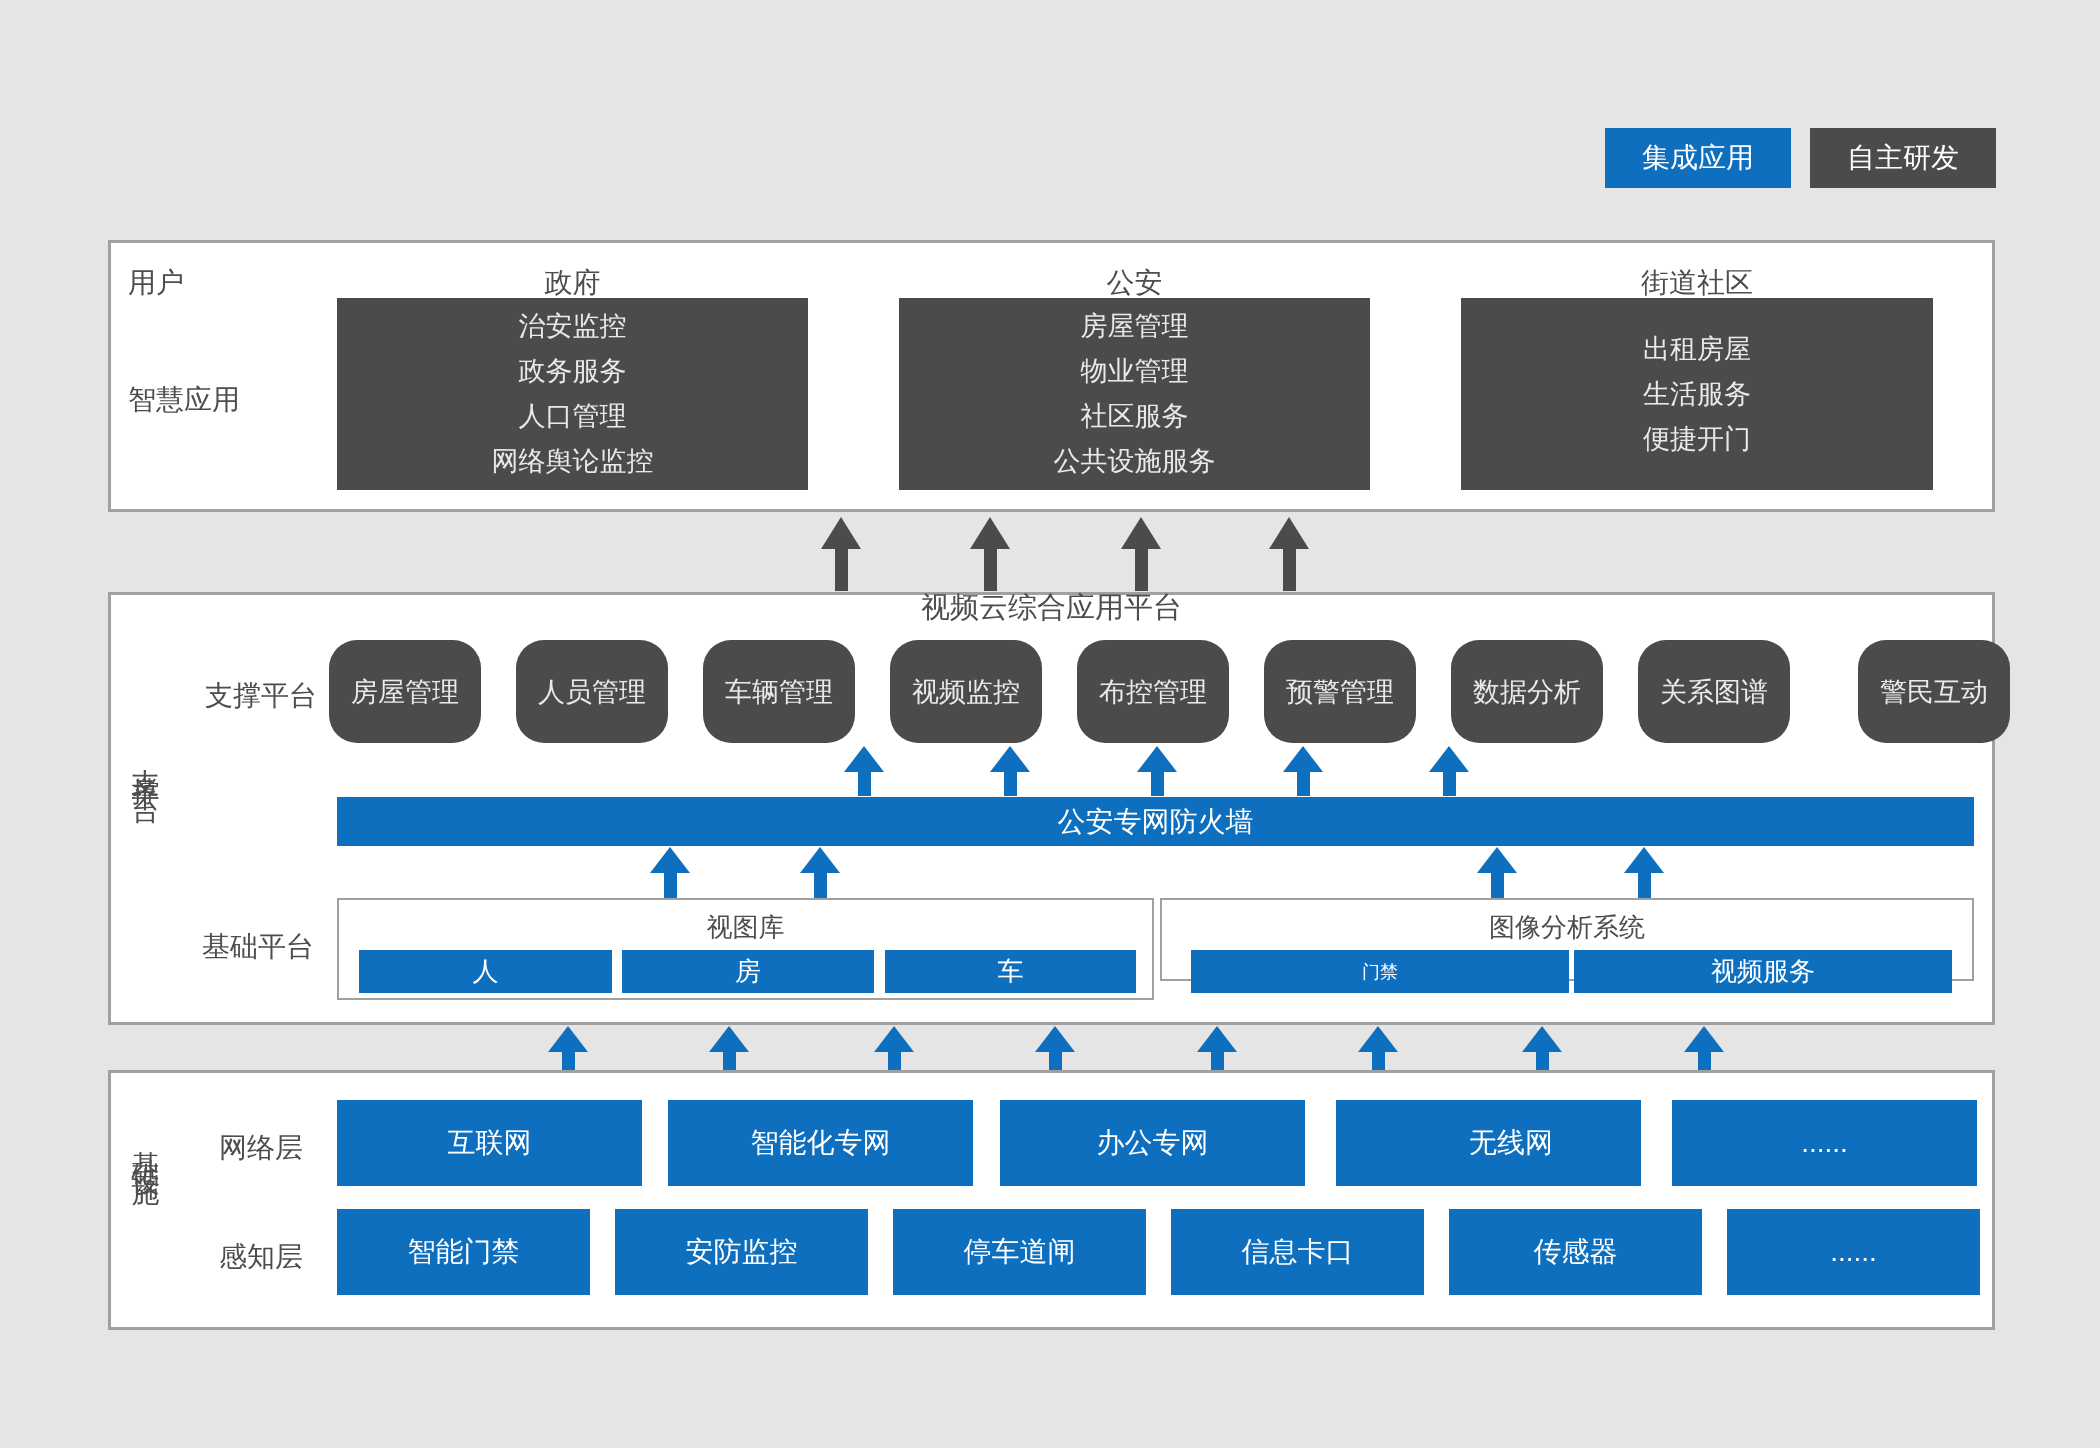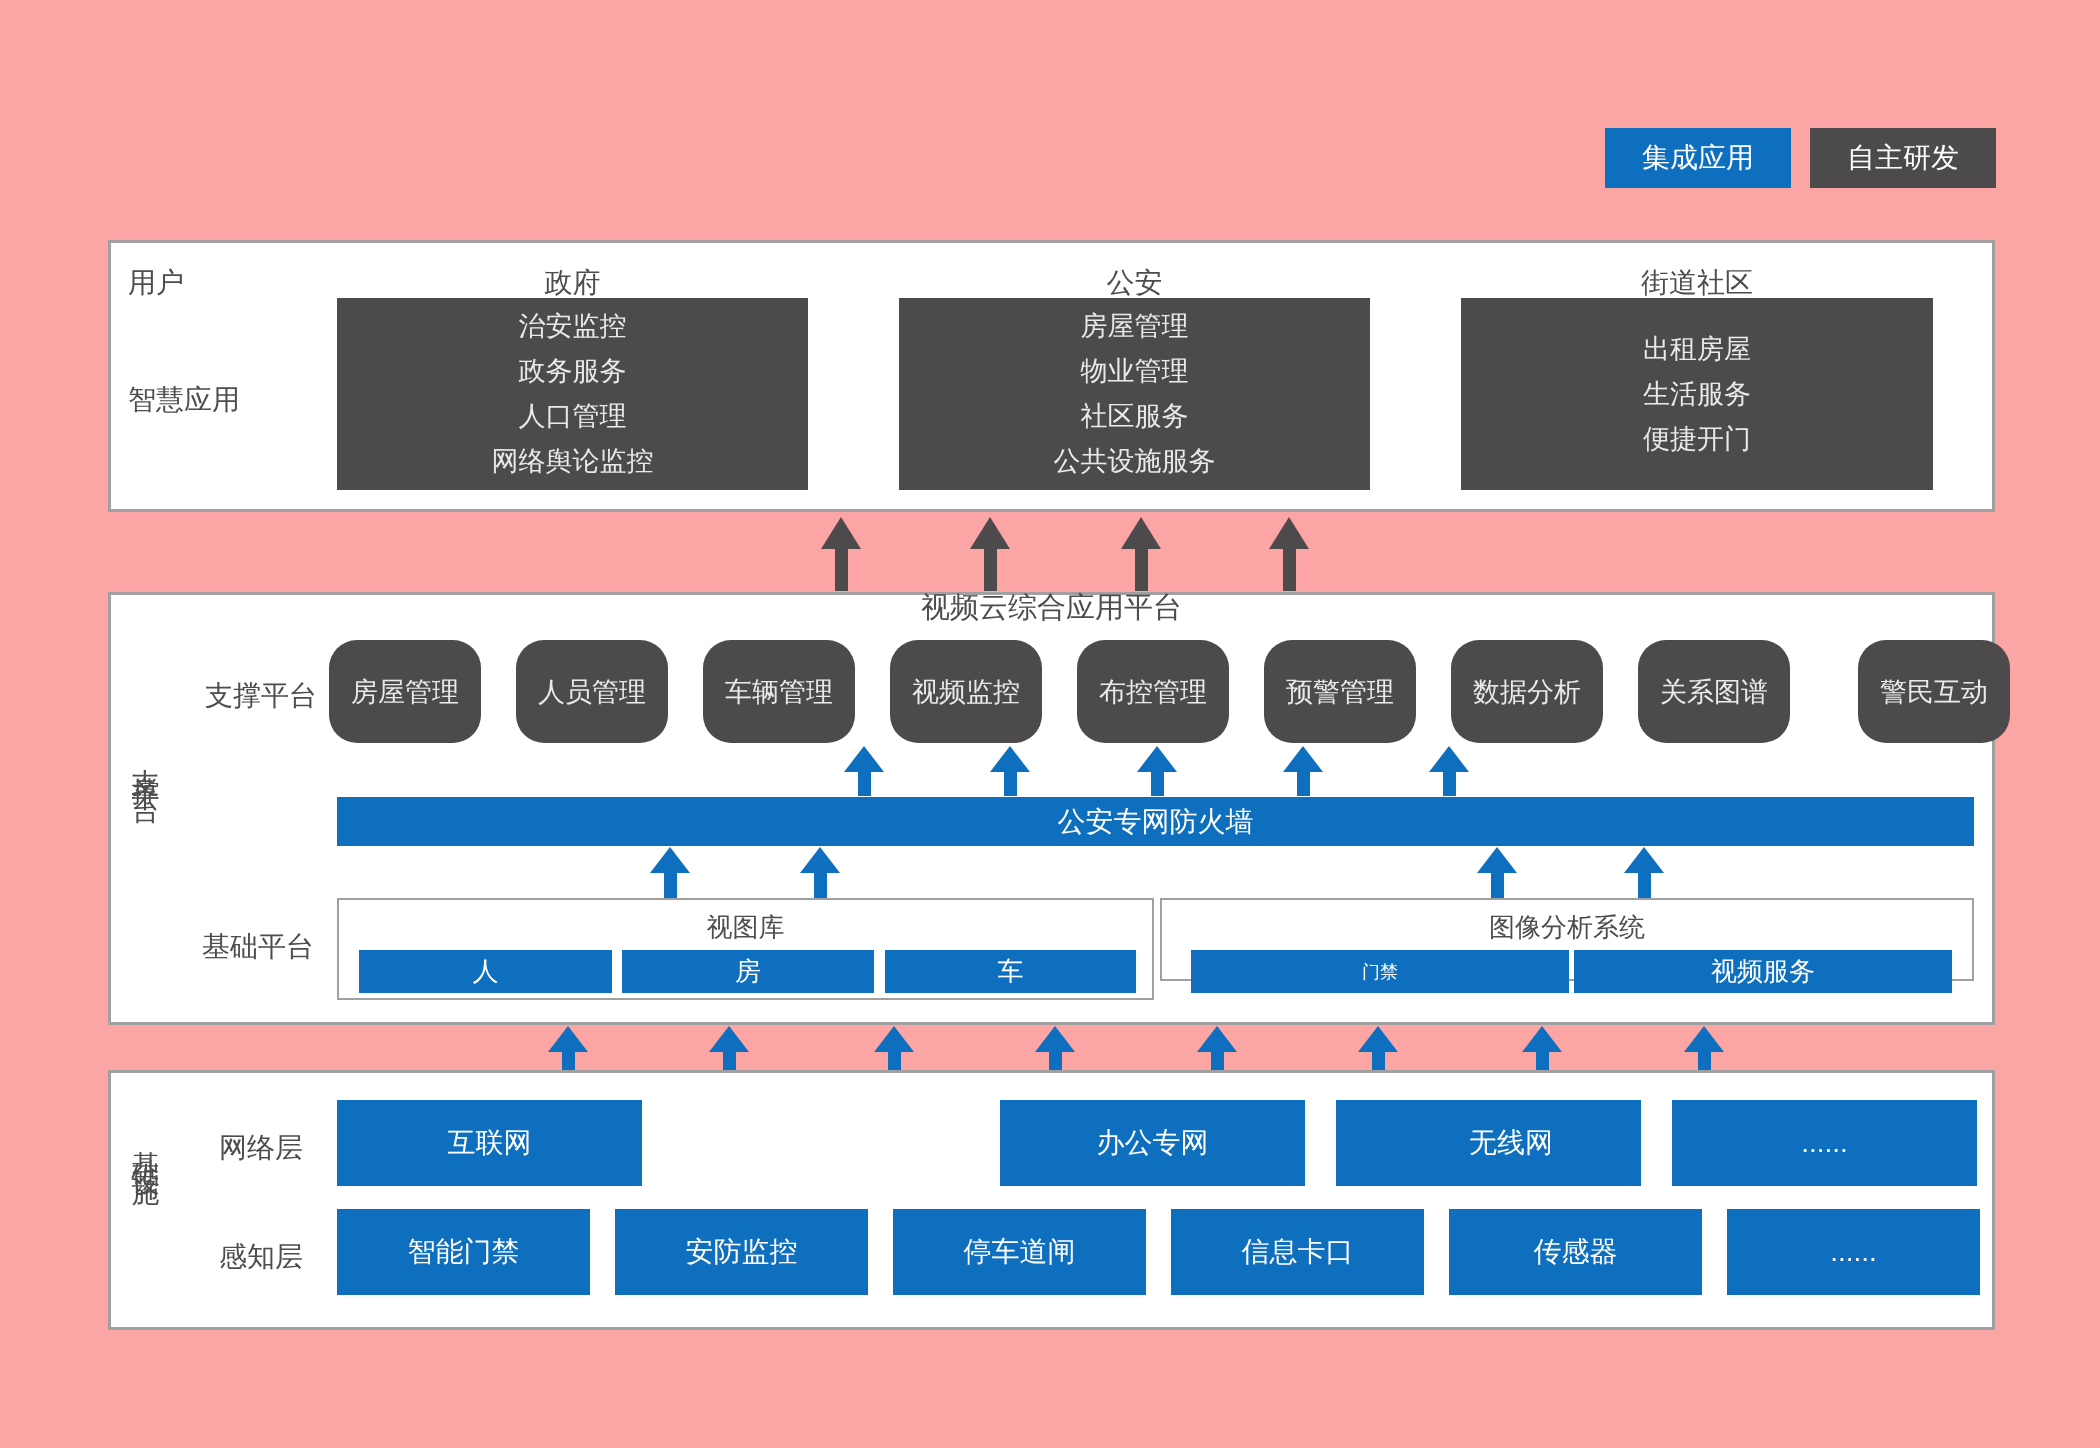--- a/index.html
+++ b/index.html
@@ -1,18 +1,18 @@
 <!DOCTYPE html>
 <html><head>
 <meta charset="utf-8">
 <style>
   * { box-sizing: border-box; }
   html, body { margin: 0; padding: 0; background: #ffffff; }
   .canvas {
-    position: relative; width: 2100px; height: 1448px; background: #fca5a5;
+    position: relative; width: 2100px; height: 1448px; background: #e5e5e5;
     font-family: "Liberation Sans", "DejaVu Sans", sans-serif; overflow: hidden;
   }
   .sec { position: absolute; border: 3px solid #a0a0a0; background: #ffffff; }
   .lbl { position: absolute; color: #4d4d4d; font-size: 28px; white-space: nowrap; }
   .lbl.centered { text-align: center; }
   .vlabel {
     position: absolute; writing-mode: vertical-rl; text-orientation: upright;
     color: #4d4d4d; font-size: 28px; letter-spacing: 9px; white-space: nowrap;
   }
   .darkbox {
@@ -204,20 +204,21 @@
       <i class="stem"></i>
     </div>
 
   <div class="sec" style="left:108px; top:1070px; width:1887px; height:260px;"></div>
 
   <div class="vlabel" style="left:126px; top:1128px;">基础设施</div>
 
   <div class="lbl centered" style="left:181px; top:1129px; width:160px;">网络层</div>
 
   <div class="bluebar" style="left:337px; top:1100px; width:305px; height:86px; font-size:28px;">互联网</div>
+  <div class="bluebar" style="left:668px; top:1100px; width:305px; height:86px; font-size:28px;">智能化专网</div>
   <div class="bluebar" style="left:1000px; top:1100px; width:305px; height:86px; font-size:28px;">办公专网</div>
   <div class="bluebar" style="left:1336px; top:1100px; width:305px; height:86px; font-size:28px;padding-left:45px;">无线网</div>
   <div class="bluebar" style="left:1672px; top:1100px; width:305px; height:86px; font-size:28px;">......</div>
 
   <div class="lbl centered" style="left:181px; top:1238px; width:160px;">感知层</div>
 
   <div class="bluebar" style="left:337px; top:1209px; width:253px; height:86px; font-size:28px;">智能门禁</div>
   <div class="bluebar" style="left:615px; top:1209px; width:253px; height:86px; font-size:28px;">安防监控</div>
   <div class="bluebar" style="left:893px; top:1209px; width:253px; height:86px; font-size:28px;">停车道闸</div>
   <div class="bluebar" style="left:1171px; top:1209px; width:253px; height:86px; font-size:28px;">信息卡口</div>

